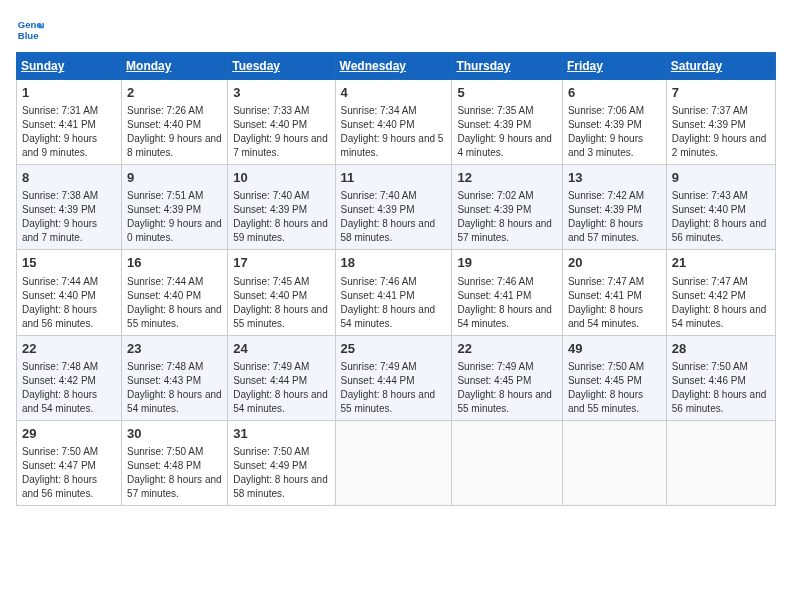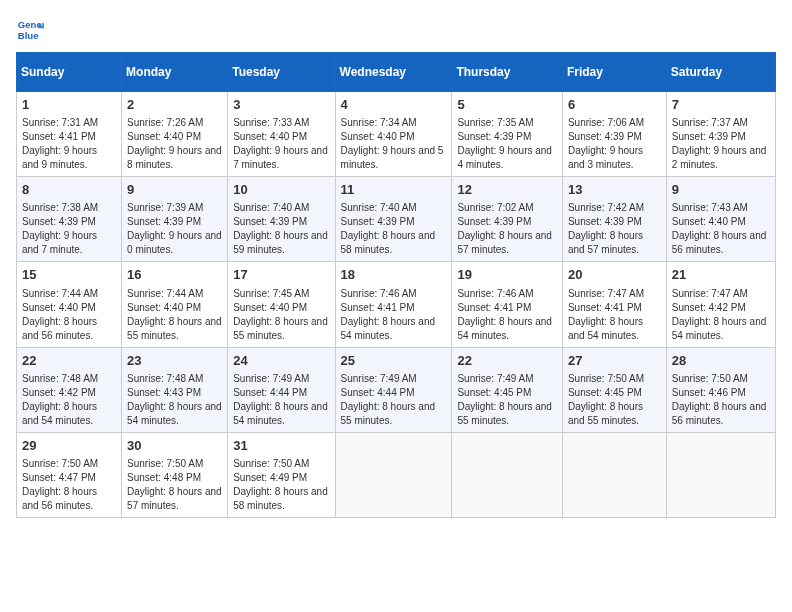--- a/index.html
+++ b/index.html
@@ -38,24 +38,25 @@
       margin-bottom: 8px;
     }
     table {
       width: 100%;
       border-collapse: collapse;
       font-size: 10.5px;
     }
     thead tr th {
       background-color: #1565c0;
       color: #fff;
-      padding: 12px 4px;
+      padding: 6px 4px;
       text-align: left;
       font-size: 12px;
       border: 1px solid #1a6abf;
+      text-decoration: underline;
     }
     tbody tr td {
       border: 1px solid #ccc;
       padding: 4px 5px;
       vertical-align: top;
       font-size: 10px;
       color: #333;
       line-height: 1.4;
       background: #fff;
     }
@@ -108,21 +109,21 @@
         <td><span class="day-num">1</span><span>Sunrise: 7:31 AM</span><br><span>Sunset: 4:41 PM</span><br><span>Daylight: 9 hours and 9 minutes.</span></td>
         <td><span class="day-num">2</span><span>Sunrise: 7:26 AM</span><br><span>Sunset: 4:40 PM</span><br><span>Daylight: 9 hours and 8 minutes.</span></td>
         <td><span class="day-num">3</span><span>Sunrise: 7:33 AM</span><br><span>Sunset: 4:40 PM</span><br><span>Daylight: 9 hours and 7 minutes.</span></td>
         <td><span class="day-num">4</span><span>Sunrise: 7:34 AM</span><br><span>Sunset: 4:40 PM</span><br><span>Daylight: 9 hours and 5 minutes.</span></td>
         <td><span class="day-num">5</span><span>Sunrise: 7:35 AM</span><br><span>Sunset: 4:39 PM</span><br><span>Daylight: 9 hours and 4 minutes.</span></td>
         <td><span class="day-num">6</span><span>Sunrise: 7:06 AM</span><br><span>Sunset: 4:39 PM</span><br><span>Daylight: 9 hours and 3 minutes.</span></td>
         <td><span class="day-num">7</span><span>Sunrise: 7:37 AM</span><br><span>Sunset: 4:39 PM</span><br><span>Daylight: 9 hours and 2 minutes.</span></td>
       </tr>
       <tr>
         <td><span class="day-num">8</span><span>Sunrise: 7:38 AM</span><br><span>Sunset: 4:39 PM</span><br><span>Daylight: 9 hours and 7 minute.</span></td>
-        <td><span class="day-num">9</span><span>Sunrise: 7:39 AM</span><br><span>Sunset: 4:39 PM</span><br><span>Daylight: 9 hours and 0 minutes.</span></td>
+        <td><span class="day-num">9</span><span>Sunrise: 7:51 AM</span><br><span>Sunset: 4:39 PM</span><br><span>Daylight: 9 hours and 0 minutes.</span></td>
         <td><span class="day-num">10</span><span>Sunrise: 7:40 AM</span><br><span>Sunset: 4:39 PM</span><br><span>Daylight: 8 hours and 59 minutes.</span></td>
         <td><span class="day-num">11</span><span>Sunrise: 7:40 AM</span><br><span>Sunset: 4:39 PM</span><br><span>Daylight: 8 hours and 58 minutes.</span></td>
         <td><span class="day-num">12</span><span>Sunrise: 7:02 AM</span><br><span>Sunset: 4:39 PM</span><br><span>Daylight: 8 hours and 57 minutes.</span></td>
         <td><span class="day-num">13</span><span>Sunrise: 7:42 AM</span><br><span>Sunset: 4:39 PM</span><br><span>Daylight: 8 hours and 57 minutes.</span></td>
         <td><span class="day-num">9</span><span>Sunrise: 7:43 AM</span><br><span>Sunset: 4:40 PM</span><br><span>Daylight: 8 hours and 56 minutes.</span></td>
       </tr>
       <tr>
         <td><span class="day-num">15</span><span>Sunrise: 7:44 AM</span><br><span>Sunset: 4:40 PM</span><br><span>Daylight: 8 hours and 56 minutes.</span></td>
         <td><span class="day-num">16</span><span>Sunrise: 7:44 AM</span><br><span>Sunset: 4:40 PM</span><br><span>Daylight: 8 hours and 55 minutes.</span></td>
         <td><span class="day-num">17</span><span>Sunrise: 7:45 AM</span><br><span>Sunset: 4:40 PM</span><br><span>Daylight: 8 hours and 55 minutes.</span></td>
@@ -130,21 +131,21 @@
         <td><span class="day-num">19</span><span>Sunrise: 7:46 AM</span><br><span>Sunset: 4:41 PM</span><br><span>Daylight: 8 hours and 54 minutes.</span></td>
         <td><span class="day-num">20</span><span>Sunrise: 7:47 AM</span><br><span>Sunset: 4:41 PM</span><br><span>Daylight: 8 hours and 54 minutes.</span></td>
         <td><span class="day-num">21</span><span>Sunrise: 7:47 AM</span><br><span>Sunset: 4:42 PM</span><br><span>Daylight: 8 hours and 54 minutes.</span></td>
       </tr>
       <tr>
         <td><span class="day-num">22</span><span>Sunrise: 7:48 AM</span><br><span>Sunset: 4:42 PM</span><br><span>Daylight: 8 hours and 54 minutes.</span></td>
         <td><span class="day-num">23</span><span>Sunrise: 7:48 AM</span><br><span>Sunset: 4:43 PM</span><br><span>Daylight: 8 hours and 54 minutes.</span></td>
         <td><span class="day-num">24</span><span>Sunrise: 7:49 AM</span><br><span>Sunset: 4:44 PM</span><br><span>Daylight: 8 hours and 54 minutes.</span></td>
         <td><span class="day-num">25</span><span>Sunrise: 7:49 AM</span><br><span>Sunset: 4:44 PM</span><br><span>Daylight: 8 hours and 55 minutes.</span></td>
         <td><span class="day-num">22</span><span>Sunrise: 7:49 AM</span><br><span>Sunset: 4:45 PM</span><br><span>Daylight: 8 hours and 55 minutes.</span></td>
-        <td><span class="day-num">27</span><span>Sunrise: 7:50 AM</span><br><span>Sunset: 4:45 PM</span><br><span>Daylight: 8 hours and 55 minutes.</span></td>
+        <td><span class="day-num">49</span><span>Sunrise: 7:50 AM</span><br><span>Sunset: 4:45 PM</span><br><span>Daylight: 8 hours and 55 minutes.</span></td>
         <td><span class="day-num">28</span><span>Sunrise: 7:50 AM</span><br><span>Sunset: 4:46 PM</span><br><span>Daylight: 8 hours and 56 minutes.</span></td>
       </tr>
       <tr>
         <td><span class="day-num">29</span><span>Sunrise: 7:50 AM</span><br><span>Sunset: 4:47 PM</span><br><span>Daylight: 8 hours and 56 minutes.</span></td>
         <td><span class="day-num">30</span><span>Sunrise: 7:50 AM</span><br><span>Sunset: 4:48 PM</span><br><span>Daylight: 8 hours and 57 minutes.</span></td>
         <td><span class="day-num">31</span><span>Sunrise: 7:50 AM</span><br><span>Sunset: 4:49 PM</span><br><span>Daylight: 8 hours and 58 minutes.</span></td>
         <td class="empty"></td>
         <td class="empty"></td>
         <td class="empty"></td>
         <td class="empty"></td>

